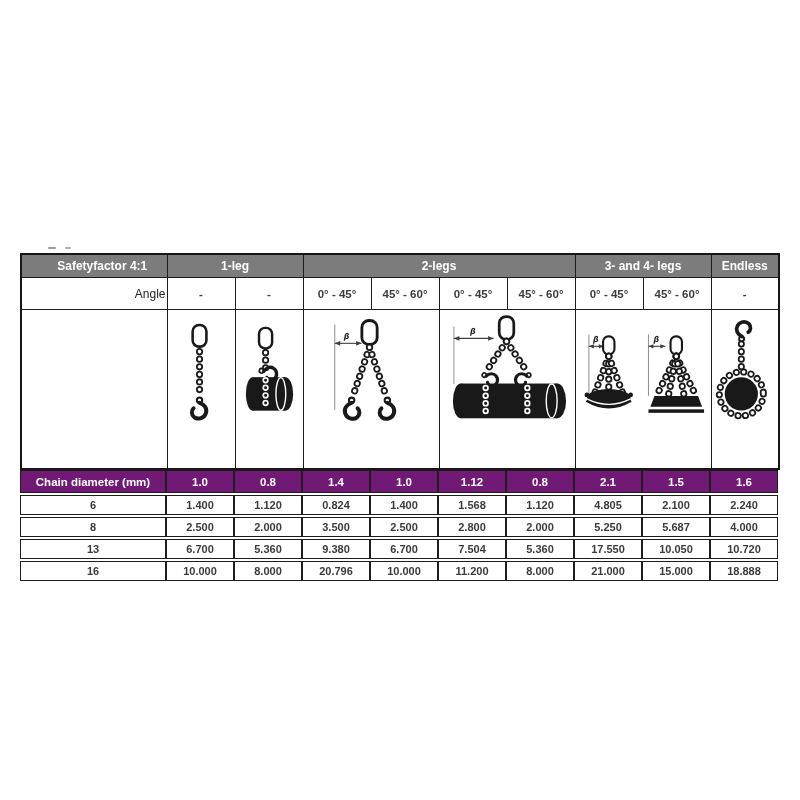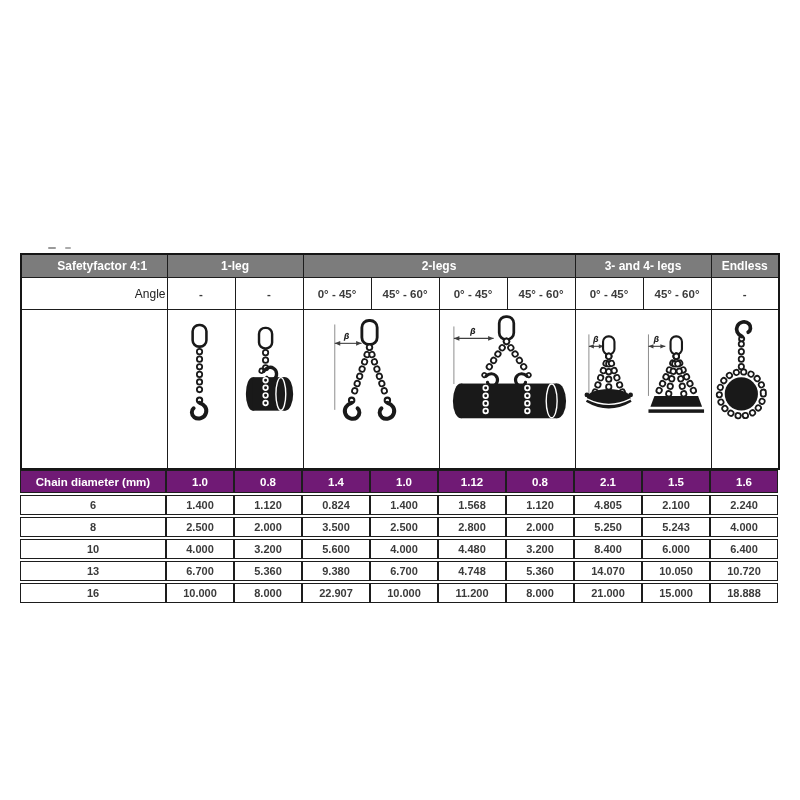--- a/index.html
+++ b/index.html
@@ -260,52 +260,40 @@
       </tr>
       <tr>
         <td>8</td>
         <td>2.500</td>
         <td>2.000</td>
         <td>3.500</td>
         <td>2.500</td>
         <td>2.800</td>
         <td>2.000</td>
         <td>5.250</td>
-        <td>5.243</td>
+        <td>5.687</td>
         <td>4.000</td>
-      </tr>
-      <tr>
-        <td>10</td>
-        <td>4.000</td>
-        <td>3.200</td>
-        <td>5.600</td>
-        <td>4.000</td>
-        <td>4.480</td>
-        <td>3.200</td>
-        <td>8.400</td>
-        <td>6.000</td>
-        <td>6.400</td>
       </tr>
       <tr>
         <td>13</td>
         <td>6.700</td>
         <td>5.360</td>
         <td>9.380</td>
         <td>6.700</td>
-        <td>4.748</td>
+        <td>7.504</td>
         <td>5.360</td>
-        <td>14.070</td>
+        <td>17.550</td>
         <td>10.050</td>
         <td>10.720</td>
       </tr>
       <tr>
         <td>16</td>
         <td>10.000</td>
         <td>8.000</td>
-        <td>22.907</td>
+        <td>20.796</td>
         <td>10.000</td>
         <td>11.200</td>
         <td>8.000</td>
         <td>21.000</td>
         <td>15.000</td>
         <td>18.888</td>
       </tr>
     </tbody>
       </table>
 

